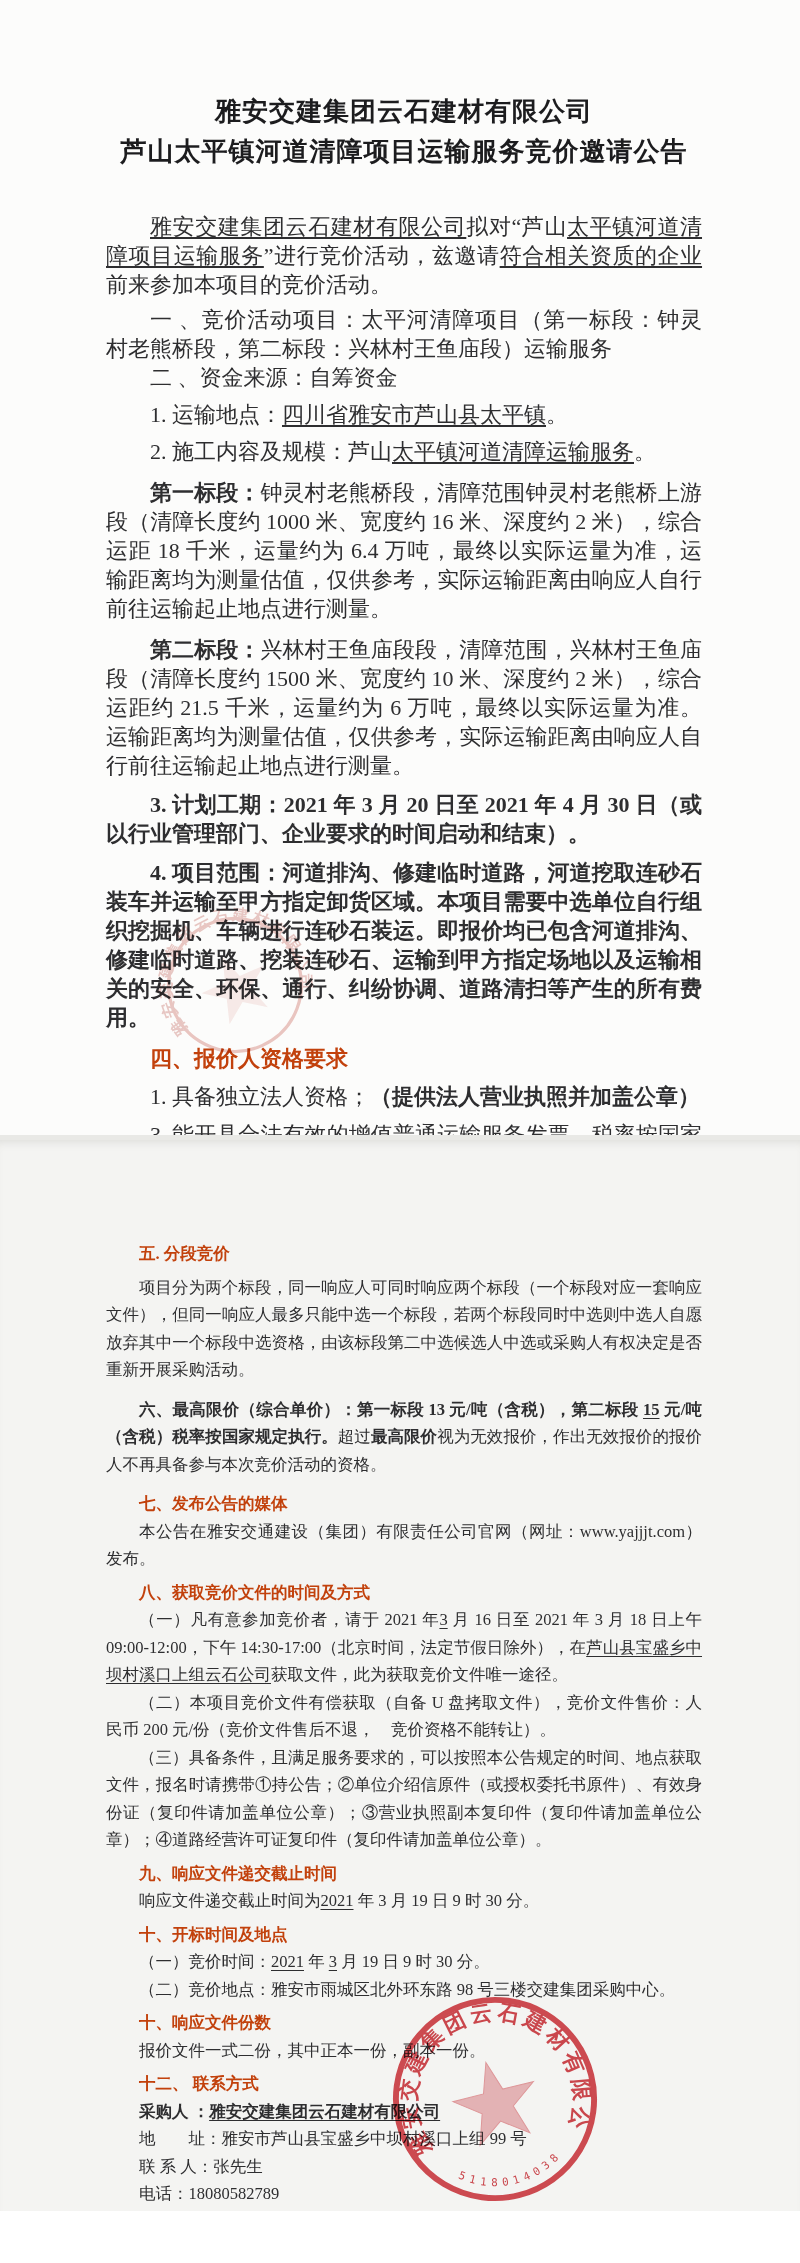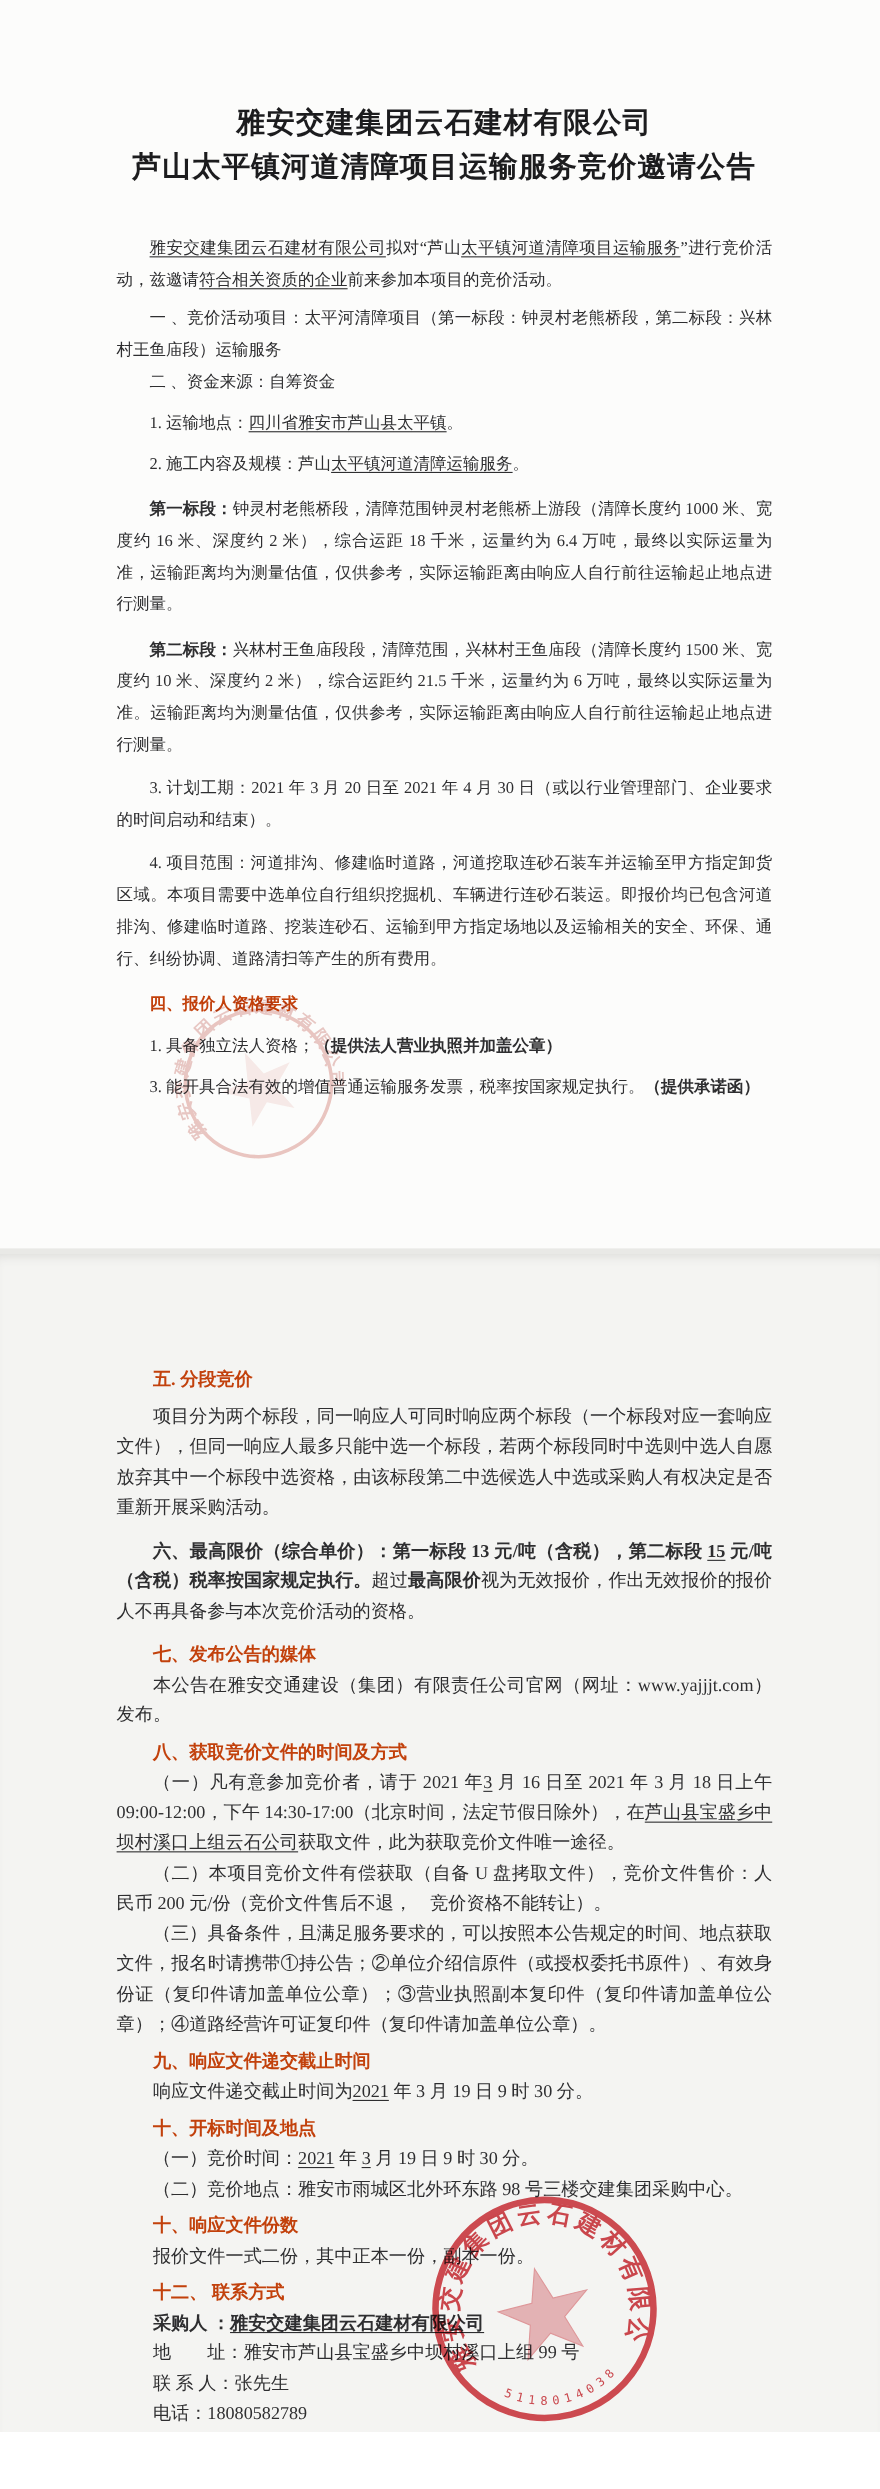--- a/index.html
+++ b/index.html
@@ -9,27 +9,27 @@
     color:#2e2e30;background:#fbfbfa;
   }
   .page{position:relative;box-sizing:border-box;width:800px;}
   #page1{height:1135px;background:#fcfcfb;padding:92px 98px 0 106px;}
   #page2{height:1128px;background:#f4f4f2;padding:100px 98px 0 106px;
          border-top:5px solid #e9e9e6;box-shadow:inset 0 8px 10px -6px #dcdcd9;}
   .title{font-size:26px;font-weight:bold;text-align:center;line-height:40px;
          letter-spacing:1px;color:#1c1c1e;}
   .titleblock{margin-bottom:40px;}
   p{margin:0;text-indent:2em;text-align:justify;}
-  #page1 p{font-size:15px;line-height:29px;}
+  #page1 p{font-size:22px;line-height:29px;}
   #page2 p{font-size:16.5px;line-height:27.5px;}
   .h{font-weight:bold;color:#c2410c;}
   .b{font-weight:bold;}
   .u{text-decoration:underline;text-underline-offset:3px;}
   .mt6{margin-top:6px;}.mt8{margin-top:8px;}.mt9{margin-top:9px;}
-  .mt10{margin-top:10px;}.mt12{margin-top:12px;}
+  .mt10{margin-top:10px;font-weight:bold;}.mt12{margin-top:12px;}
   .stamp{position:absolute;pointer-events:none;mix-blend-mode:multiply;}
   #stamp-faint{left:146px;top:896px;width:178px;height:178px;opacity:.55;
                transform:rotate(-24deg);}
   #stamp-main{left:386px;top:1990px;width:218px;height:218px;opacity:.88;
               transform:rotate(-14deg);}
   .dateline{font-size:16.5px;line-height:27.5px;text-align:right;
             padding-right:150px;margin-top:4px;text-indent:0;}
 </style>
 </head>
 <body>

